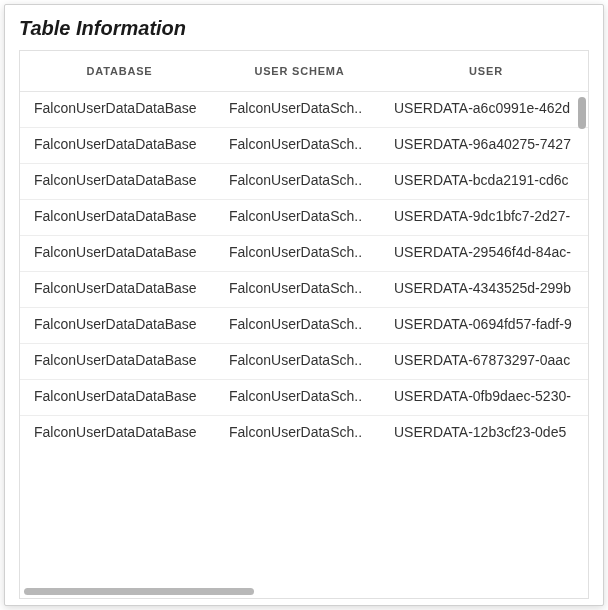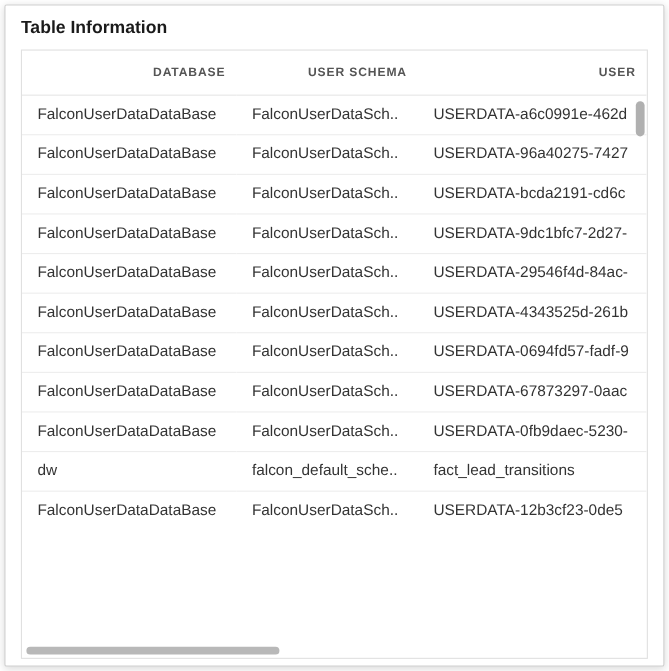--- a/index.html
+++ b/index.html
@@ -19,24 +19,25 @@
       height: 100%;
       border: 1px solid #d0d0d0;
       border-radius: 2px;
       box-shadow: 0 2px 8px rgba(0,0,0,0.15);
       background: #fff;
       display: flex;
       flex-direction: column;
       overflow: hidden;
     }
     .title {
-      font-size: 16px;
+      font-size: 20px;
       font-weight: 700;
       color: #1a1a1a;
       padding: 12px 14px 10px 14px;
+      font-style: italic;
     }
     .table-wrap {
       flex: 1;
       margin: 0 14px 6px 14px;
       border: 1px solid #e0e0e0;
       overflow: hidden;
       display: flex;
       flex-direction: column;
       position: relative;
     }
@@ -47,21 +48,21 @@
     }
     table {
       border-collapse: collapse;
       width: 100%;
       table-layout: fixed;
     }
     col.c1 { width: 195px; }
     col.c2 { width: 165px; }
     col.c3 { width: auto; }
     th {
-      text-align: right;
+      text-align: center;
       font-size: 11px;
       font-weight: 600;
       letter-spacing: 0.8px;
       color: #555;
       padding: 14px 10px 14px 14px;
       border-bottom: 1px solid #e5e5e5;
       white-space: nowrap;
       overflow: hidden;
     }
     td {
@@ -146,41 +147,36 @@
               <td>USERDATA-9dc1bfc7-2d27-</td>
             </tr>
             <tr>
               <td>FalconUserDataDataBase</td>
               <td>FalconUserDataSch..</td>
               <td>USERDATA-29546f4d-84ac-</td>
             </tr>
             <tr>
               <td>FalconUserDataDataBase</td>
               <td>FalconUserDataSch..</td>
-              <td>USERDATA-4343525d-261b</td>
+              <td>USERDATA-4343525d-299b</td>
             </tr>
             <tr>
               <td>FalconUserDataDataBase</td>
               <td>FalconUserDataSch..</td>
               <td>USERDATA-0694fd57-fadf-9</td>
             </tr>
             <tr>
               <td>FalconUserDataDataBase</td>
               <td>FalconUserDataSch..</td>
               <td>USERDATA-67873297-0aac</td>
             </tr>
             <tr>
               <td>FalconUserDataDataBase</td>
               <td>FalconUserDataSch..</td>
               <td>USERDATA-0fb9daec-5230-</td>
-            </tr>
-            <tr>
-              <td>dw</td>
-              <td>falcon_default_sche..</td>
-              <td>fact_lead_transitions</td>
             </tr>
             <tr>
               <td>FalconUserDataDataBase</td>
               <td>FalconUserDataSch..</td>
               <td>USERDATA-12b3cf23-0de5</td>
             </tr>
           </tbody>
       </table>
       <div class="vscroll"></div>
     </div>

